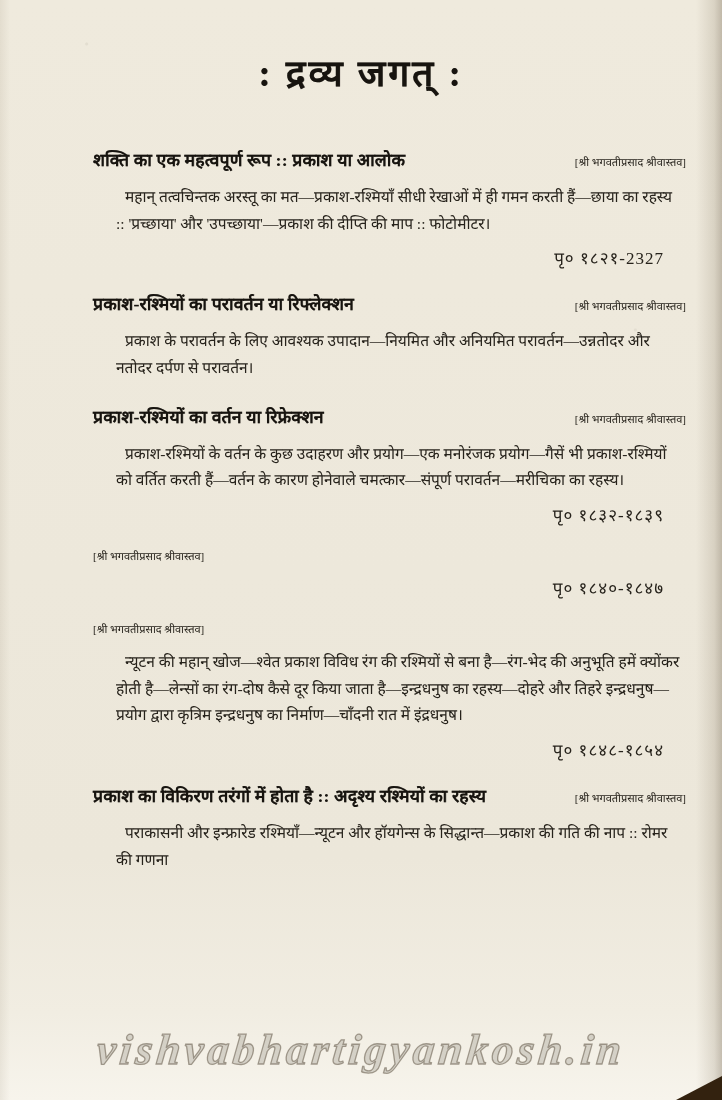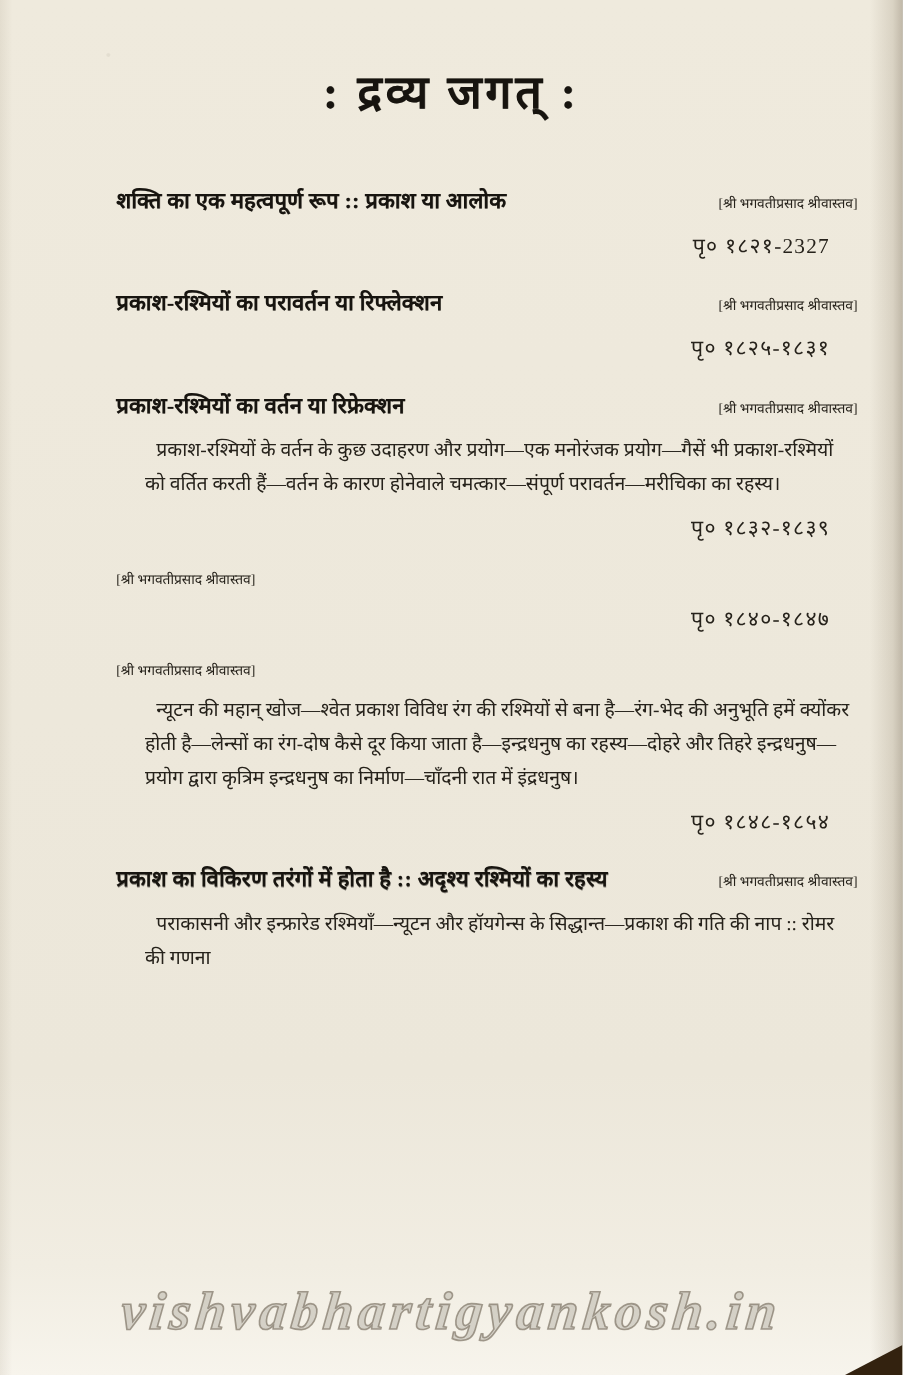--- a/index.html
+++ b/index.html
@@ -105,29 +105,30 @@
 
   <div class="title">: द्रव्य जगत् :</div>
 
   <div class="toc">
 
     <div class="entry">
       <div class="entry-head">
         <span class="entry-heading">शक्ति का एक महत्वपूर्ण रूप :: प्रकाश या आलोक</span>
         <span class="entry-author">[श्री भगवतीप्रसाद श्रीवास्तव]</span>
       </div>
+      <div class="entry-desc">महान् तत्वचिन्तक अरस्तू का मत—प्रकाश-रश्मियाँ सीधी रेखाओं में ही गमन करती हैं—छाया का रहस्य :: 'प्रच्छाया' और 'उपच्छाया'—प्रकाश की दीप्ति की माप :: फोटोमीटर।</div>
       <div class="entry-pages">पृ० १८२१-2327</div>
     </div>
 
     <div class="entry">
       <div class="entry-head">
         <span class="entry-heading">प्रकाश-रश्मियों का परावर्तन या रिफ्लेक्शन</span>
         <span class="entry-author">[श्री भगवतीप्रसाद श्रीवास्तव]</span>
       </div>
-      <div class="entry-pages">पृ० १८२५-१८३१</div>
+      <div class="entry-desc">प्रकाश के परावर्तन के लिए आवश्यक उपादान—नियमित और अनियमित परावर्तन—उन्नतोदर और नतोदर दर्पण से परावर्तन।</div>
     </div>
 
     <div class="entry">
       <div class="entry-head">
         <span class="entry-heading">प्रकाश-रश्मियों का वर्तन या रिफ्रेक्शन</span>
         <span class="entry-author">[श्री भगवतीप्रसाद श्रीवास्तव]</span>
       </div>
       <div class="entry-desc">प्रकाश-रश्मियों के वर्तन के कुछ उदाहरण और प्रयोग—एक मनोरंजक प्रयोग—गैसें भी प्रकाश-रश्मियों को वर्तित करती हैं—वर्तन के कारण होनेवाले चमत्कार—संपूर्ण परावर्तन—मरीचिका का रहस्य।</div>
       <div class="entry-pages">पृ० १८३२-१८३९</div>
     </div>

